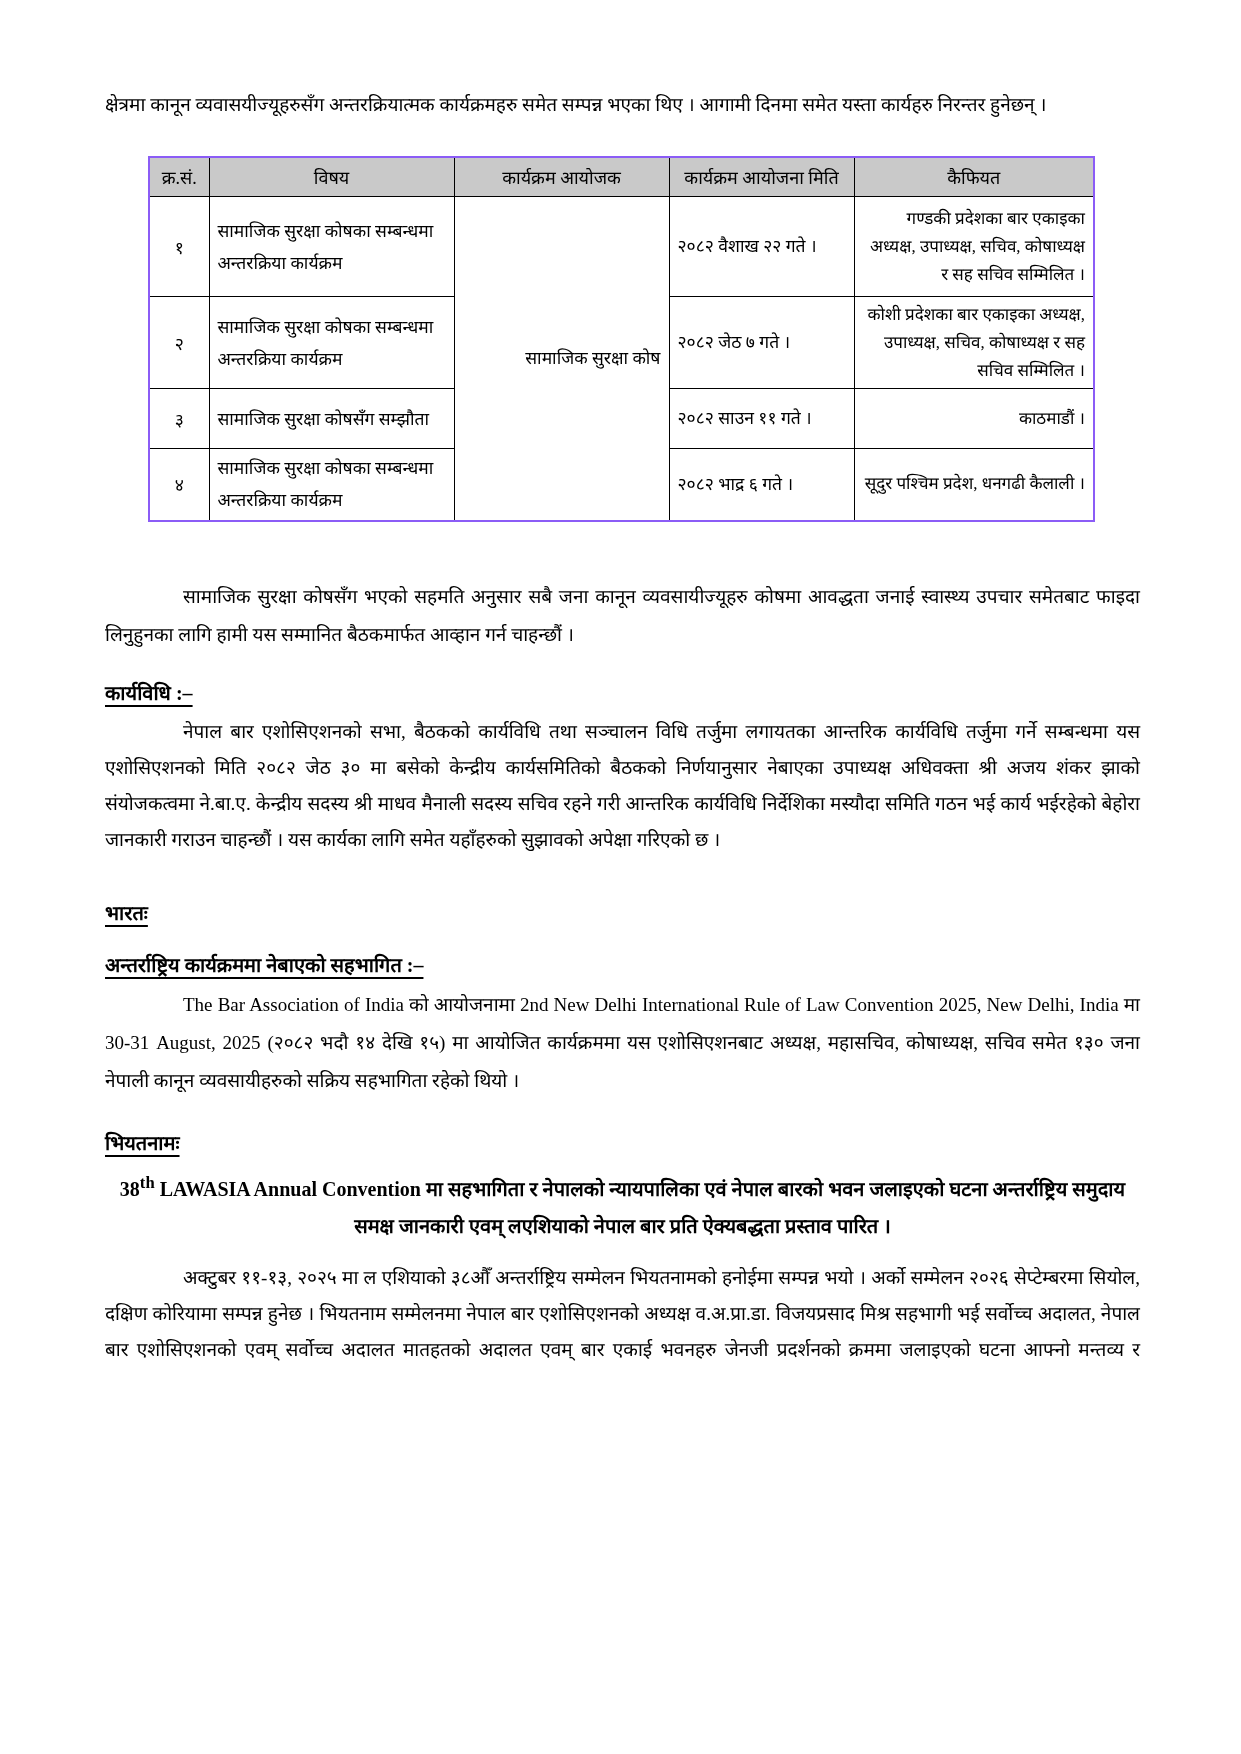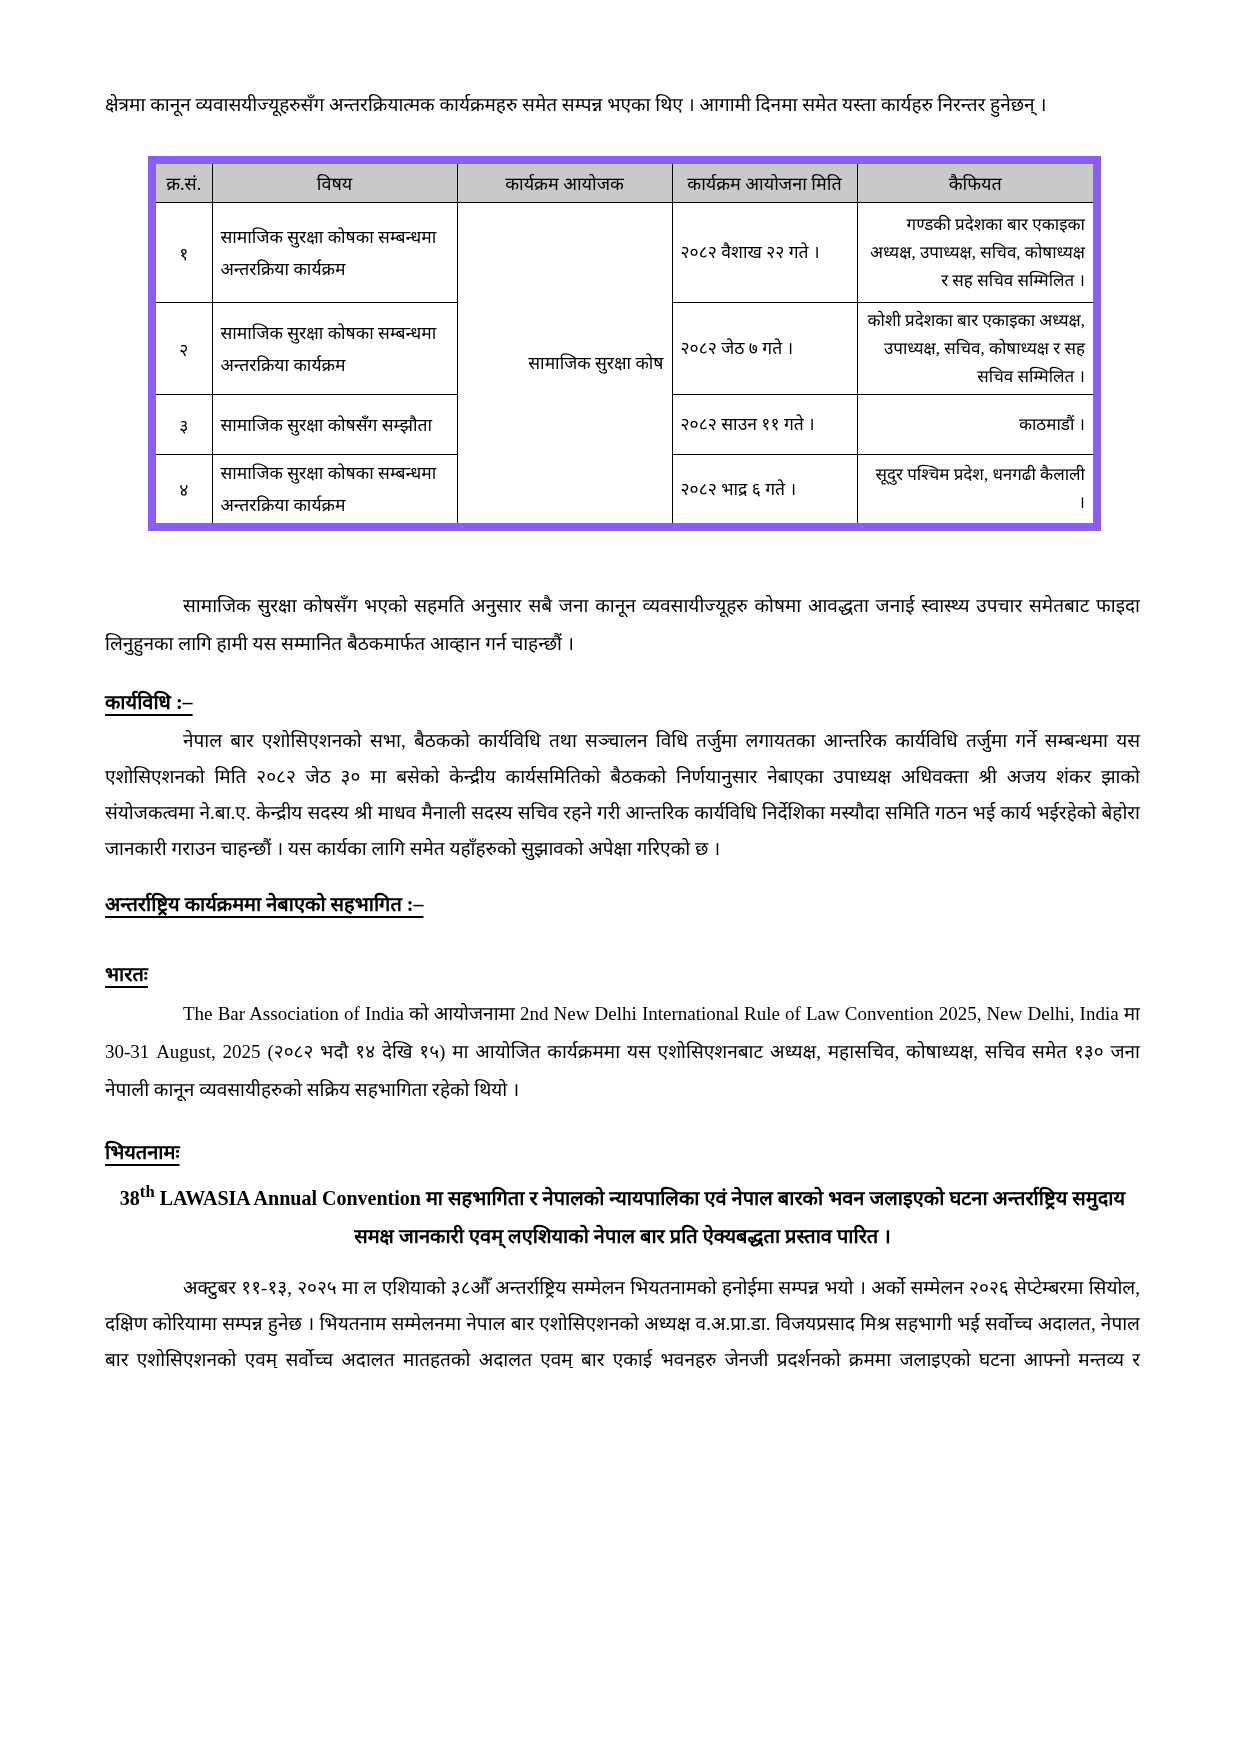--- a/index.html
+++ b/index.html
@@ -11,21 +11,21 @@
   p{margin:0;font-size:19px;line-height:38px;text-align:justify;}
   .indent{text-indent:78px;}
   .heading{
     display:block;font-size:20px;font-weight:bold;text-decoration:underline;
     text-underline-offset:5px;line-height:30px;
   }
   .u-span{text-underline-offset:4px;}
 
   
   table.programs{
-    margin:32px 0 0 43px;border-collapse:collapse;border:8px solid #8b5cf6;
+    margin:32px 0 0 43px;border-collapse:collapse;border:2px solid #8b5cf6;
     table-layout:fixed;width:945px;font-size:17.5px;
   }
   table.programs th,table.programs td{
     border:1px solid #000;padding:2px 8px;vertical-align:middle;overflow:hidden;
   }
   table.programs thead th{
     background:#c9c9c9;font-weight:normal;text-align:center;height:34px;font-size:18px;
   }
   col.c-sn{width:60px}col.c-subject{width:245px}col.c-organizer{width:215px}
   col.c-date{width:185px}col.c-remarks{width:240px}
@@ -118,23 +118,23 @@
         </tr>
       </tbody>
     </table>
 
     <p class="agreement indent">सामाजिक सुरक्षा कोषसँग भएको सहमति अनुसार सबै जना कानून व्यवसायीज्यूहरु कोषमा आवद्धता जनाई स्वास्थ्य उपचार समेतबाट फाइदा लिनुहुनका लागि हामी यस सम्मानित बैठकमार्फत आव्हान गर्न चाहन्छौं ।</p>
 
     <span class="heading procedure-heading">कार्यविधि :–</span>
 
     <p class="procedure-body indent"><span>नेपाल बार एशोसिएशनको सभा, बैठकको कार्यविधि तथा सञ्चालन विधि तर्जुमा लगायतका आन्तरिक कार्यविधि तर्जुमा गर्ने सम्बन्धमा यस एशोसिएशनको मिति २०८२ जेठ ३० मा बसेको केन्द्रीय कार्यसमितिको बैठकको निर्णयानुसार नेबाएका उपाध्यक्ष अधिवक्ता श्री अजय शंकर झाको संयोजकत्वमा ने.बा.ए. केन्द्रीय सदस्य श्री माधव मैनाली सदस्य सचिव रहने गरी </span><span class="u-span">आन्तरिक कार्यविधि निर्देशिका मस्यौदा समिति</span><span> गठन भई कार्य भईरहेको बेहोरा जानकारी गराउन चाहन्छौं । यस कार्यका लागि समेत यहाँहरुको सुझावको अपेक्षा गरिएको छ ।</span></p>
 
+    <span class="heading india-heading">भारतः</span>
+
     <span class="heading international-heading">अन्तर्राष्ट्रिय कार्यक्रममा नेबाएको सहभागित :–</span>
-
-    <span class="heading india-heading">भारतः</span>
 
     <p class="india-body indent">The Bar Association of India को आयोजनामा 2nd New Delhi International Rule of Law Convention 2025, New Delhi, India मा 30-31 August, 2025 (२०८२ भदौ १४ देखि १५) मा आयोजित कार्यक्रममा यस एशोसिएशनबाट अध्यक्ष, महासचिव, कोषाध्यक्ष, सचिव समेत १३० जना नेपाली कानून व्यवसायीहरुको सक्रिय सहभागिता रहेको थियो ।</p>
 
     <span class="heading vietnam-heading">भियतनामः</span>
 
     <div class="headline"><span>38</span><sup>th</sup><span> LAWASIA Annual Convention </span><span class="u-span">मा सहभागिता र नेपालको न्यायपालिका एवं नेपाल बारको भवन जलाइएको घटना अन्तर्राष्ट्रिय समुदाय समक्ष जानकारी एवम् लएशियाको नेपाल बार प्रति ऐक्यबद्धता प्रस्ताव पारित ।</span></div>
 
     <p class="vietnam-body indent">अक्टुबर ११-१३, २०२५ मा ल एशियाको ३८औँ अन्तर्राष्ट्रिय सम्मेलन भियतनामको हनोईमा सम्पन्न भयो । अर्को सम्मेलन २०२६ सेप्टेम्बरमा सियोल, दक्षिण कोरियामा सम्पन्न हुनेछ । भियतनाम सम्मेलनमा नेपाल बार एशोसिएशनको अध्यक्ष व.अ.प्रा.डा. विजयप्रसाद मिश्र सहभागी भई सर्वोच्च अदालत, नेपाल बार एशोसिएशनको एवम् सर्वोच्च अदालत मातहतको अदालत एवम् बार एकाई भवनहरु जेनजी प्रदर्शनको क्रममा जलाइएको घटना आफ्नो मन्तव्य र काउन्सिल बैठकमा जानकारी गराउनु भयो । विश्वका दर्जनौ बारहरुको प्रतिनिधित्व रहेको लएशिया काउन्सिल बैठकले यो विषयमा विस्तृत छलफल गरी कानूनको शासन, स्वतन्त्र न्यायपालिका, स्वतन्त्र कानून</p>
 
   </div>

